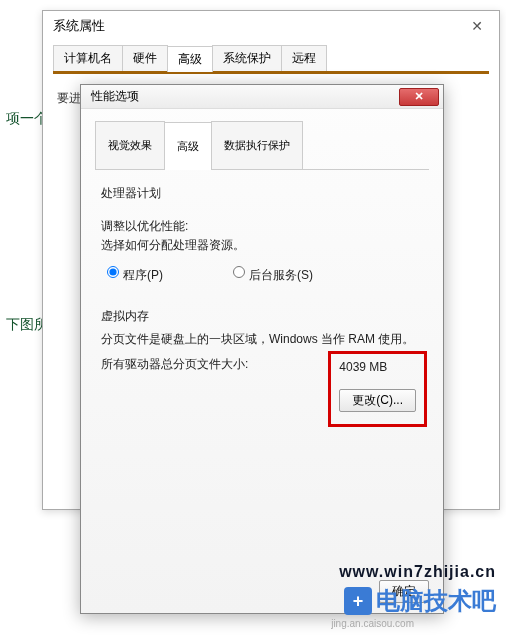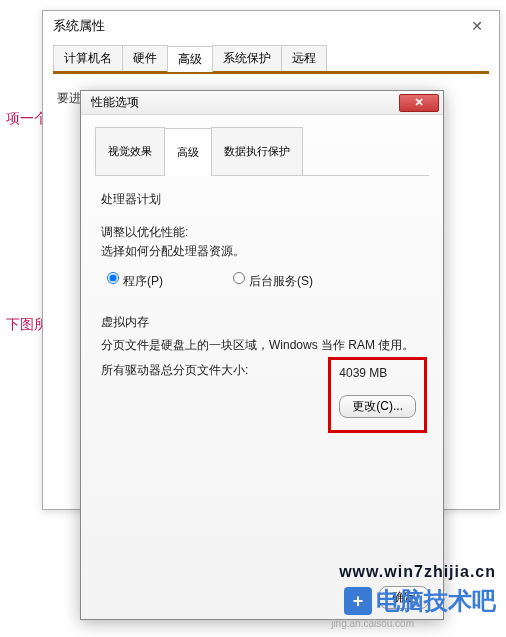--- a/index.html
+++ b/index.html
@@ -58,21 +58,21 @@
     }
     .hint-row {
       margin: 16px 14px 4px 14px;
       font-size: 12px;
       color: #333;
     }
     
     
     .win-front {
       position: absolute;
-      top: 90px;
+      top: 84px;
       left: 80px;
       width: 364px;
       height: 530px;
       background: linear-gradient(#fdfdfd, #f3f3f3);
       border: 1px solid #888;
       box-shadow: 0 3px 16px rgba(0,0,0,0.3);
     }
     .win-front .titlebar {
       height: 24px;
       display: flex;
@@ -143,21 +143,21 @@
     }
     .change-row {
       display: flex;
       justify-content: flex-end;
       margin-top: 12px;
     }
     .btn {
       padding: 2px 12px;
       background: linear-gradient(#fdfdfd, #e8e8e8);
       border: 1px solid #999;
-      border-radius: 8px;
+      border-radius: 2px;
       font-size: 12px;
       cursor: pointer;
       font-family: inherit;
     }
     
     .hl-box {
       border: 3px solid #d40000;
       position: relative;
     }
     .hl-change {
@@ -171,21 +171,21 @@
       bottom: 10px;
       right: 14px;
       display: flex;
       gap: 8px;
     }
     
     .left-frag {
       position: absolute;
       left: 6px;
       font-size: 14px;
-      color: #be185d;
+      color: #14532d;
     }
     .frag1 { top: 110px; }
     .frag2 { top: 316px; }
     
     .watermark1 {
       position: absolute;
       right: 10px;
       bottom: 56px;
       color: #0f172a;
       font-size: 16px;

